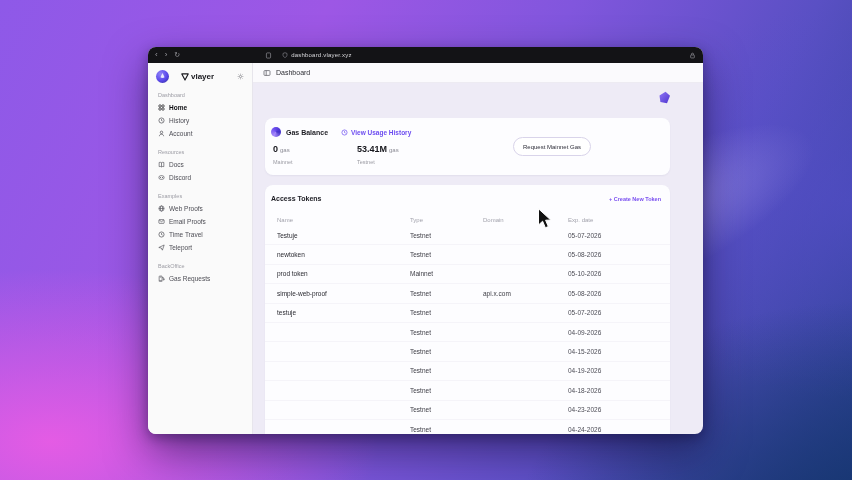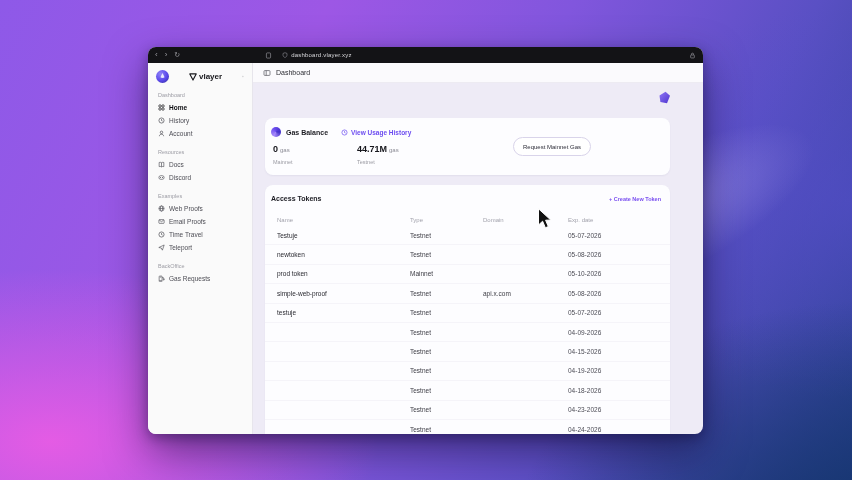--- a/index.html
+++ b/index.html
@@ -28,21 +28,21 @@
   .chrome .appic { margin-left:78px; }
   .urlwrap { display:flex; align-items:center; gap:3px; margin-left:10px; }
   .url { font-size:6px; color:#d8d8dc; letter-spacing:.2px; }
   .chrome .right { margin-left:auto; display:flex; align-items:center; gap:4px; }
   .cic { width:7px; height:7px; display:block; }
 
   .wbody { display:flex; height:371px; }
 
   
   .sidebar { width:105px; flex-shrink:0; background:#fafafa; border-right:1px solid #e7e5ec; padding:7px 8px 0; }
-  .side-head { display:flex; align-items:center; gap:20px; margin-bottom:8px; }
+  .side-head { display:flex; align-items:center; gap:12px; margin-bottom:8px; }
   .avatar { width:13px; height:13px; border-radius:50%; flex-shrink:0;
     background:radial-gradient(circle at 35% 30%, #8f83f8, #5a48ea 55%, #2e2a8f); position:relative; }
   .avatar::after { content:""; position:absolute; left:4px; top:3px; width:5px; height:5px;
     border-radius:50%; background:rgba(255,255,255,.85); clip-path:polygon(50% 0,100% 100%,0 100%); }
   .brand { display:flex; align-items:center; gap:2px; font-size:8px; font-weight:bold; color:#18181d; }
   .vmark { width:8px; height:8px; display:block; }
   .side-gear { margin-left:auto; color:#77777d; width:7px; height:7px; }
 
   .sec-label { font-size:5.5px; color:#9c9ca4; margin:9px 0 3px 2px; }
   .side-item { display:flex; align-items:center; gap:4px; padding:3px 2px; border-radius:4px;
@@ -326,21 +326,21 @@
               <div class="gas-stats">
                 <div class="stat">
                   <div class="stat-line">
                     <span class="stat-val">0</span>
                     <span class="stat-unit">gas</span>
                   </div>
                   <div class="stat-net">Mainnet</div>
                 </div>
                 <div class="stat">
                   <div class="stat-line">
-                    <span class="stat-val">44.71M</span>
+                    <span class="stat-val">53.41M</span>
                     <span class="stat-unit">gas</span>
                   </div>
                   <div class="stat-net">Testnet</div>
                 </div>
               </div>
               <button class="req-btn">Request Mainnet Gas</button>
             </div>
 
             <div class="card tok-card">
               <div class="tok-head">

